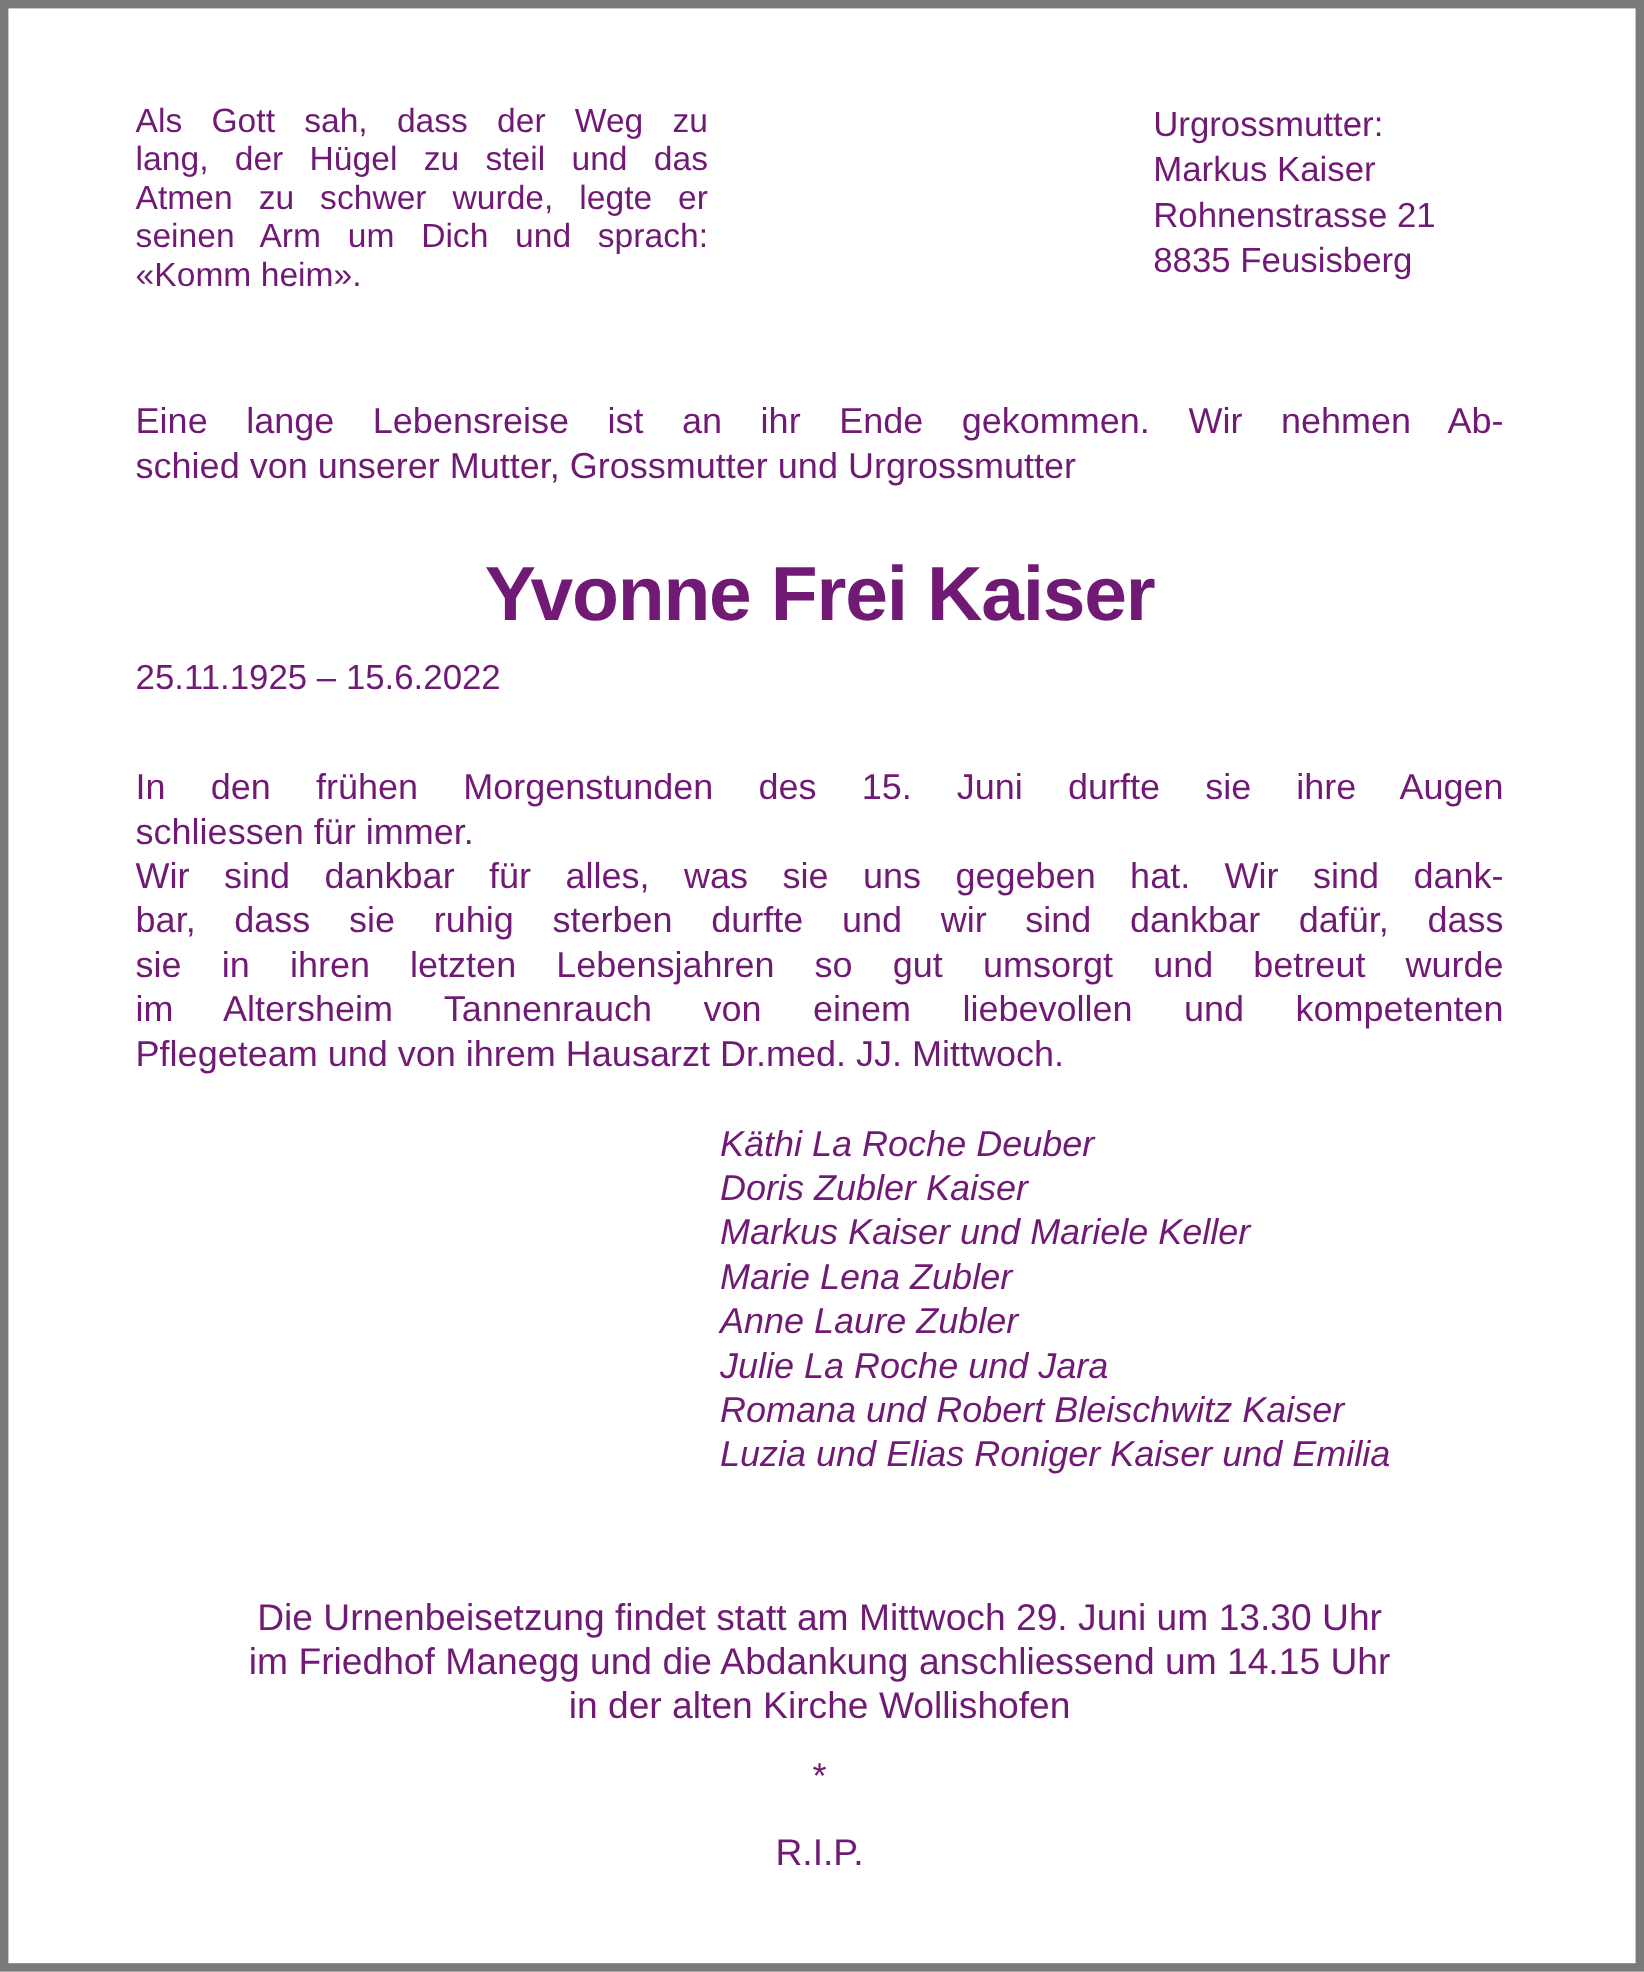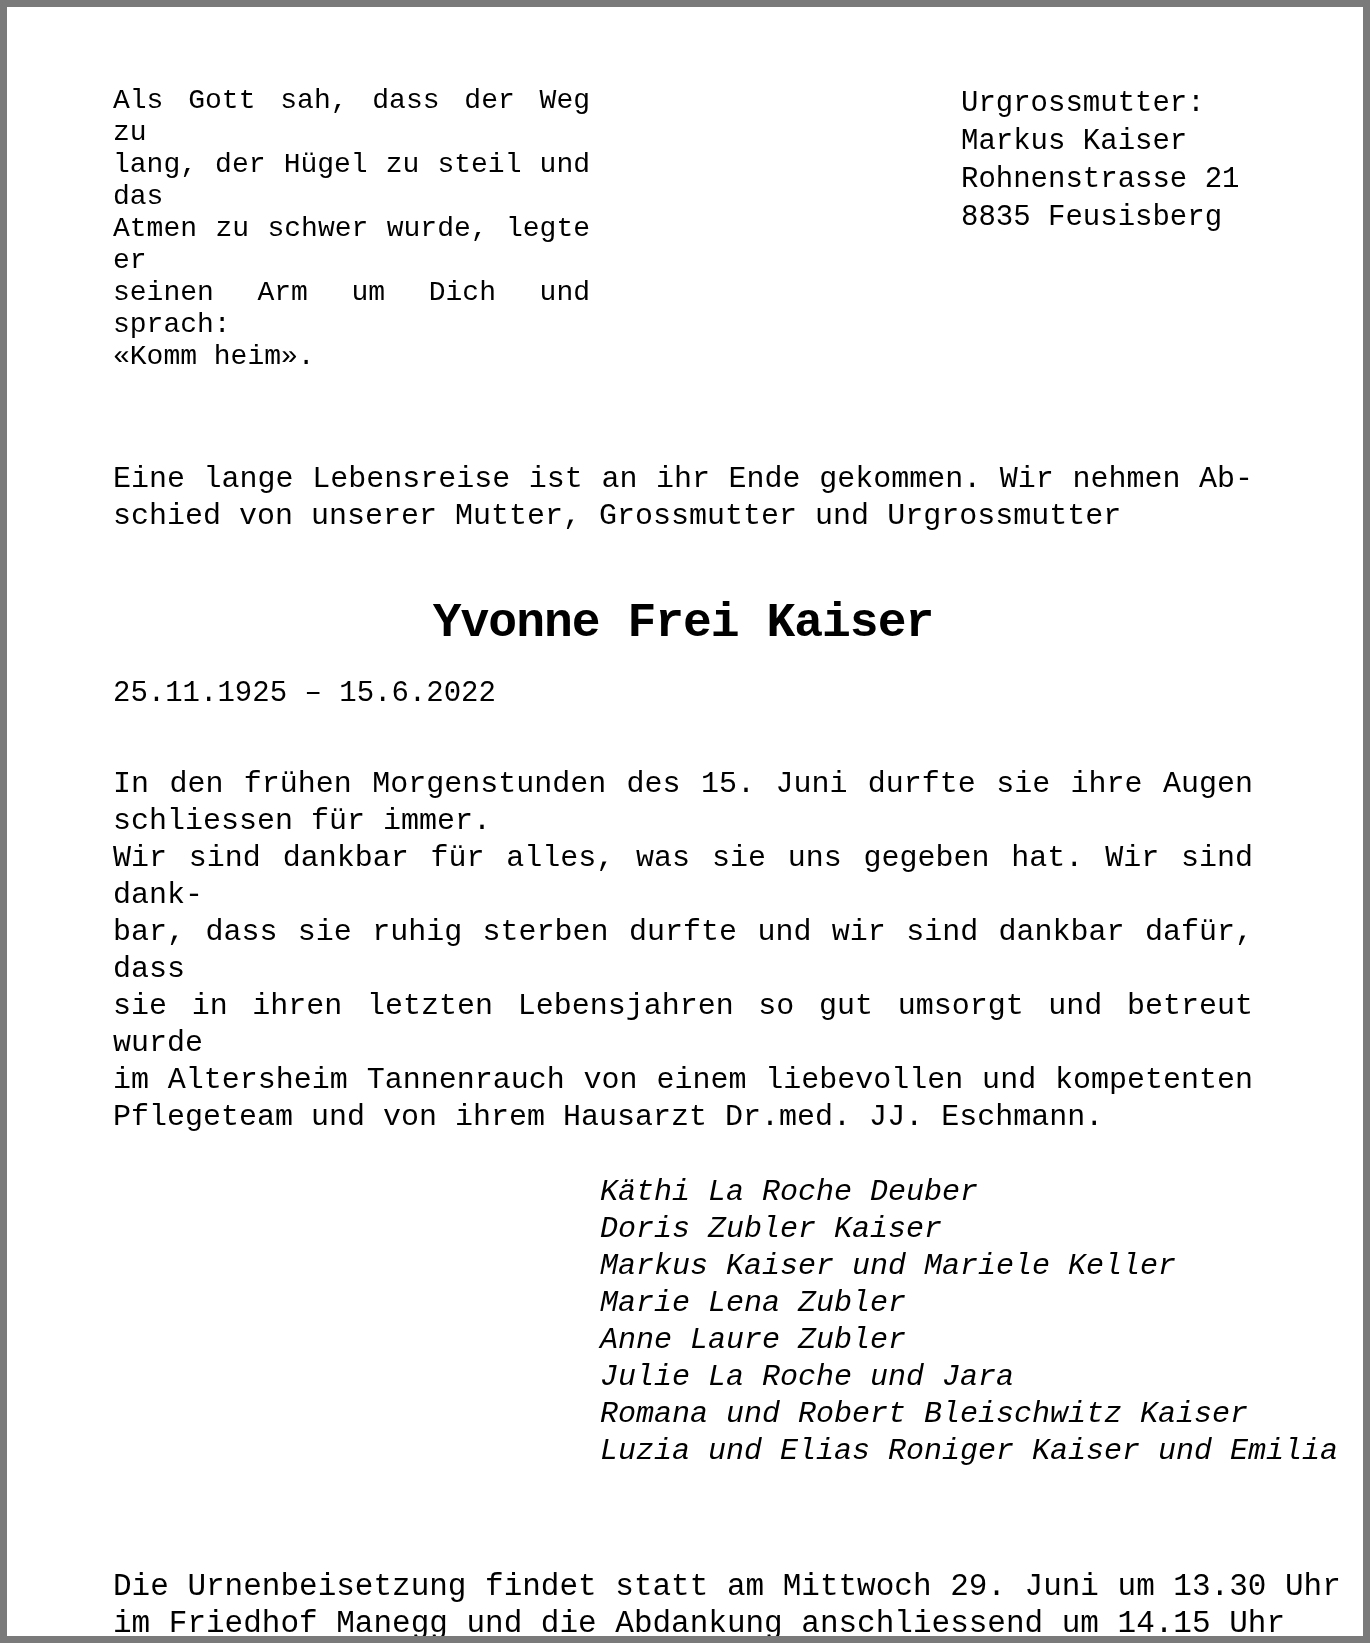--- a/index.html
+++ b/index.html
@@ -2,22 +2,22 @@
 <html lang="de"><head>
 <meta charset="utf-8">
 <style>
   html, body { margin: 0; padding: 0; background: #9a9a9a; }
   .frame {
     width: 1370px;
     height: 1643px;
     box-sizing: border-box;
     border: 7px solid #7a7a7a;
     background: #ffffff;
-    font-family: Liberation Mono, monospace;
-    color: #000000;
+    font-family: Liberation Sans, sans-serif;
+    color: #701a75;
     overflow: hidden;
   }
   .content {
     box-sizing: border-box;
     width: 100%;
     height: 100%;
     padding: 78px 110px 0 106px;
   }
   .line { white-space: nowrap; }
   .j { text-align: justify; text-align-last: justify; white-space: normal; }
@@ -37,21 +37,21 @@
 
   .intro {
     margin-top: 88px;
     font-size: 30px;
     line-height: 37px;
   }
 
   .name {
     margin: 46px 0 0 0;
     text-align: center;
-    font-size: 48px;
+    font-size: 64px;
     line-height: 84px;
     font-weight: bold;
     letter-spacing: -1px;
   }
   .dates {
     margin-top: 10px;
     font-size: 29px;
     line-height: 37px;
   }
 
@@ -119,21 +119,21 @@
     <h1 class="name">Yvonne Frei Kaiser</h1>
     <div class="dates">25.11.1925 – 15.6.2022</div>
 
     <div class="bodytext">
       <div class="line j">In den frühen Morgenstunden des 15. Juni durfte sie ihre Augen</div>
       <div class="line">schliessen für immer.</div>
       <div class="line j">Wir sind dankbar für alles, was sie uns gegeben hat. Wir sind dank-</div>
       <div class="line j">bar, dass sie ruhig sterben durfte und wir sind dankbar dafür, dass</div>
       <div class="line j">sie in ihren letzten Lebensjahren so gut umsorgt und betreut wurde</div>
       <div class="line j">im Altersheim Tannenrauch von einem liebevollen und kompetenten</div>
-      <div class="line">Pflegeteam und von ihrem Hausarzt Dr.med. JJ. Eschmann.</div>
+      <div class="line">Pflegeteam und von ihrem Hausarzt Dr.med. JJ. Mittwoch.</div>
     </div>
 
     <div class="mourners">
       <div class="line">Käthi La Roche Deuber</div>
       <div class="line">Doris Zubler Kaiser</div>
       <div class="line">Markus Kaiser und Mariele Keller</div>
       <div class="line">Marie Lena Zubler</div>
       <div class="line">Anne Laure Zubler</div>
       <div class="line">Julie La Roche und Jara</div>
       <div class="line">Romana und Robert Bleischwitz Kaiser</div>

